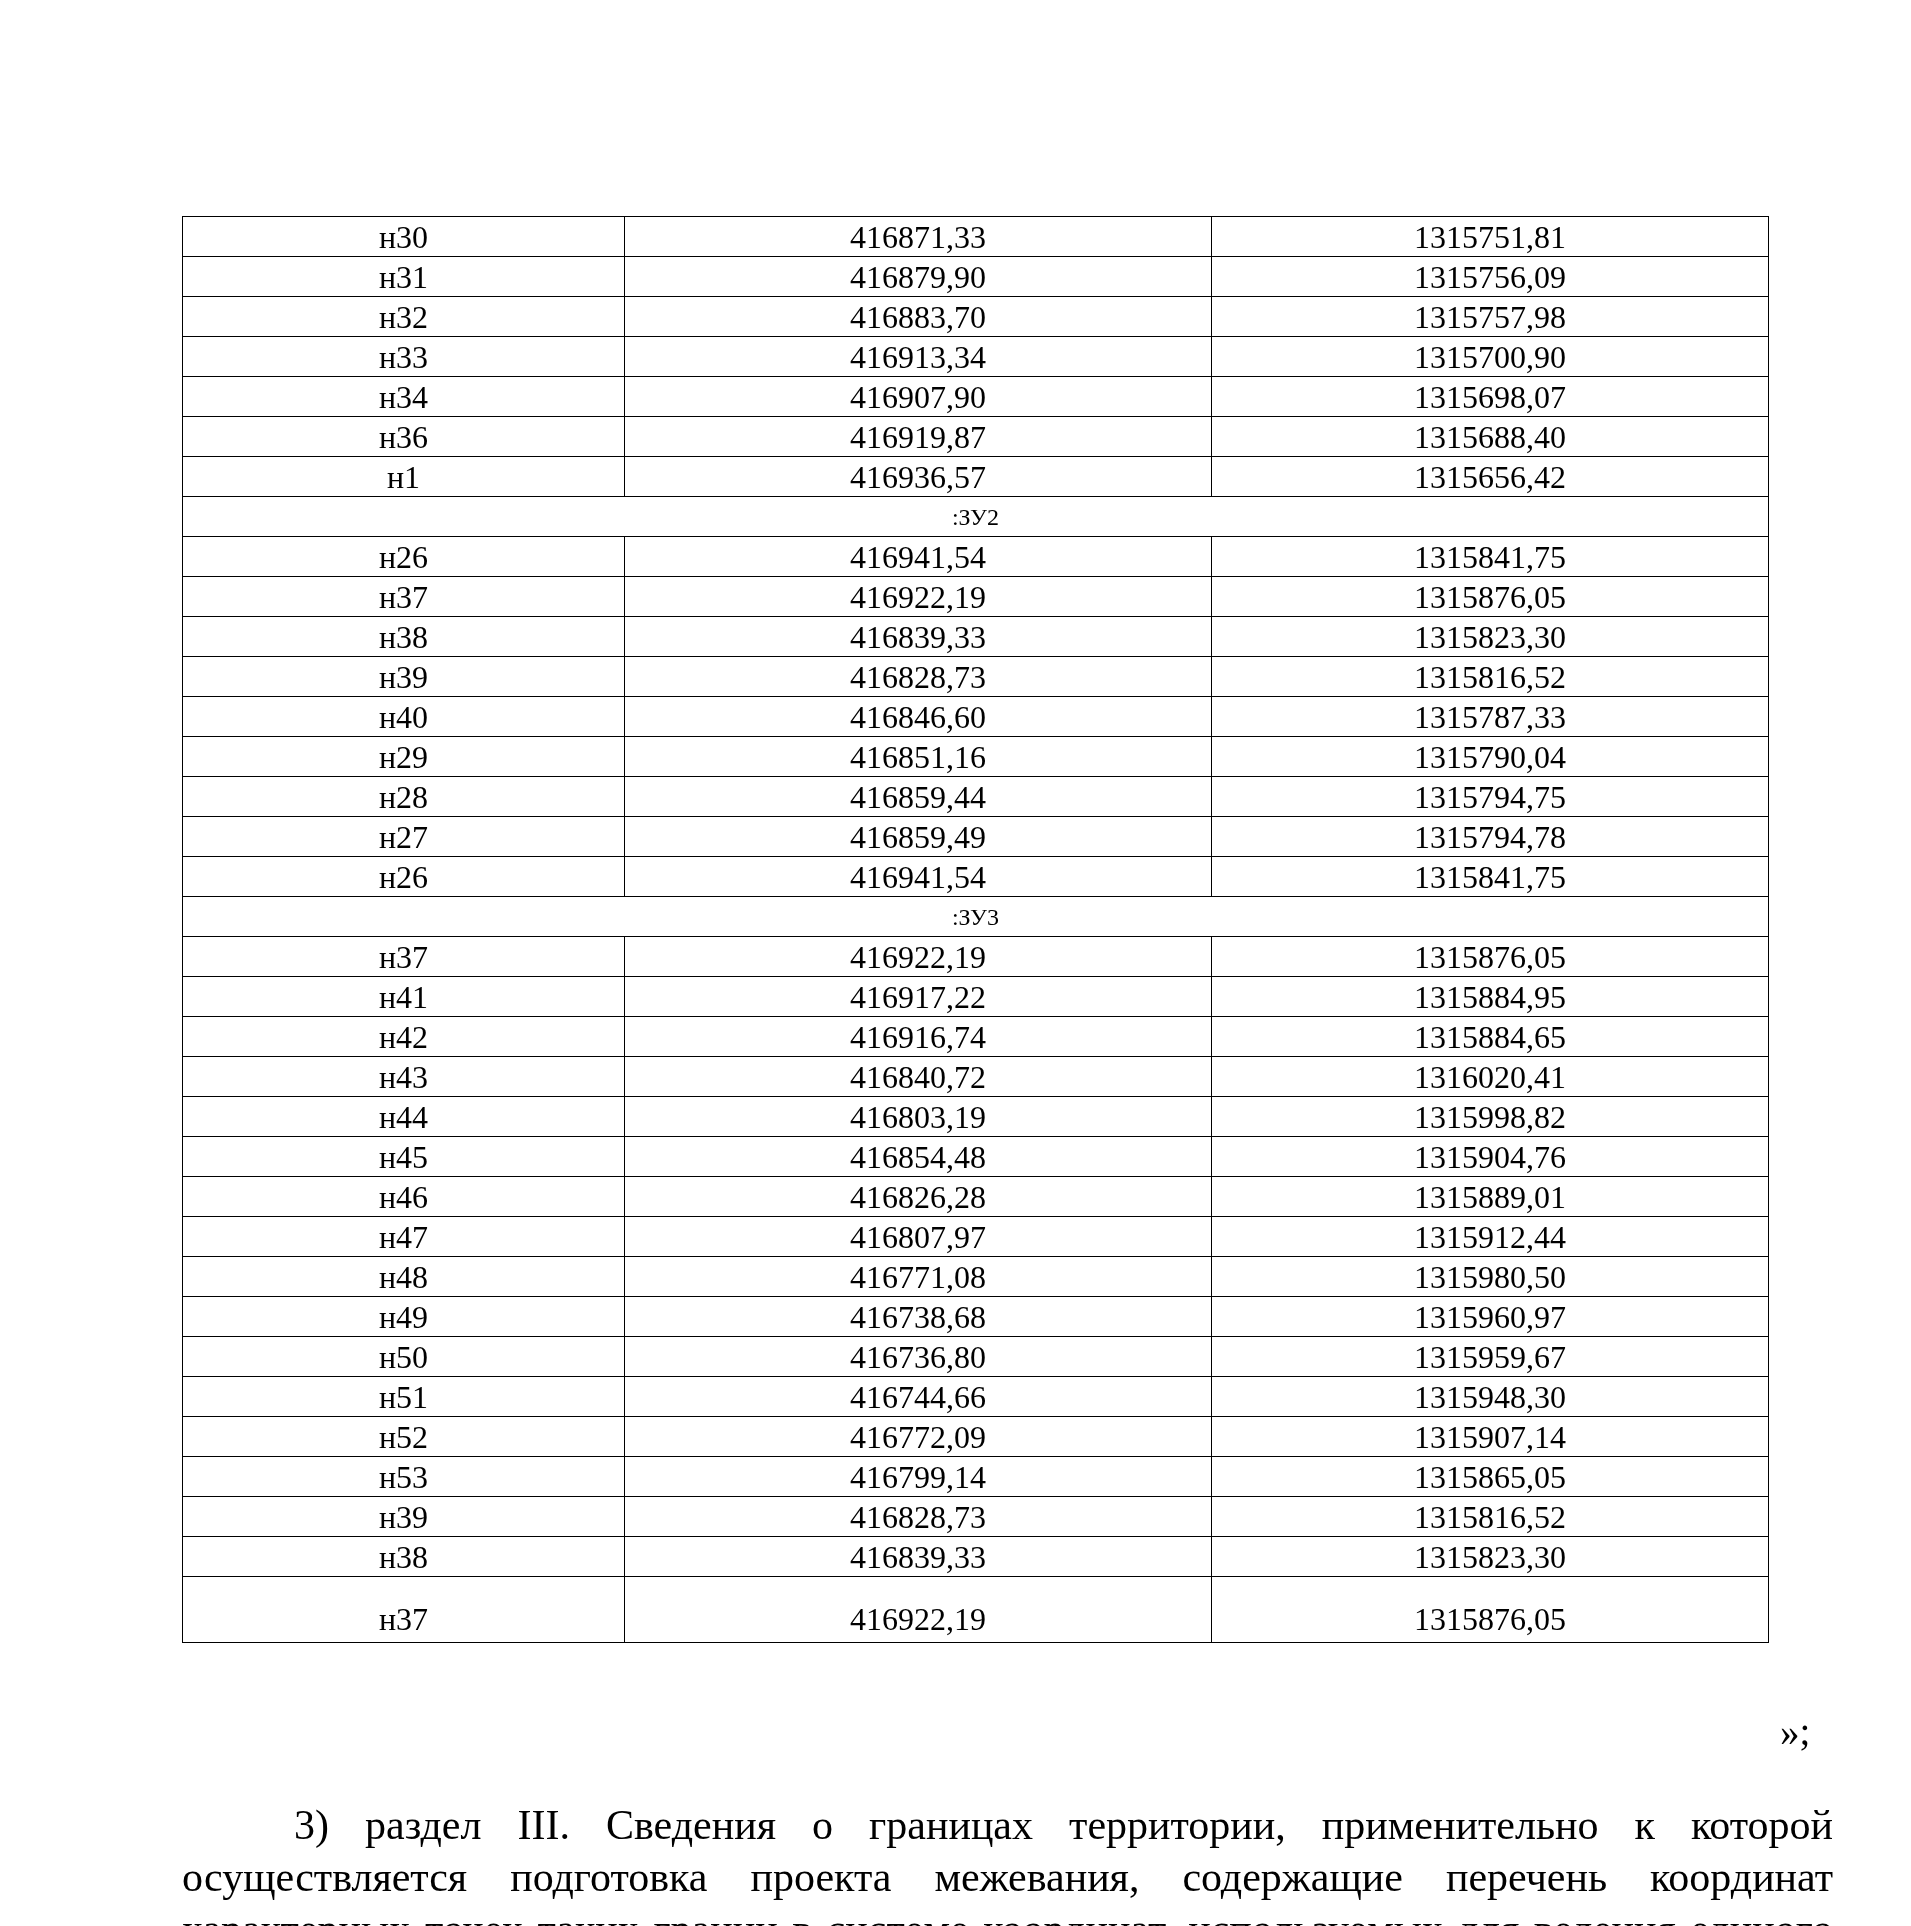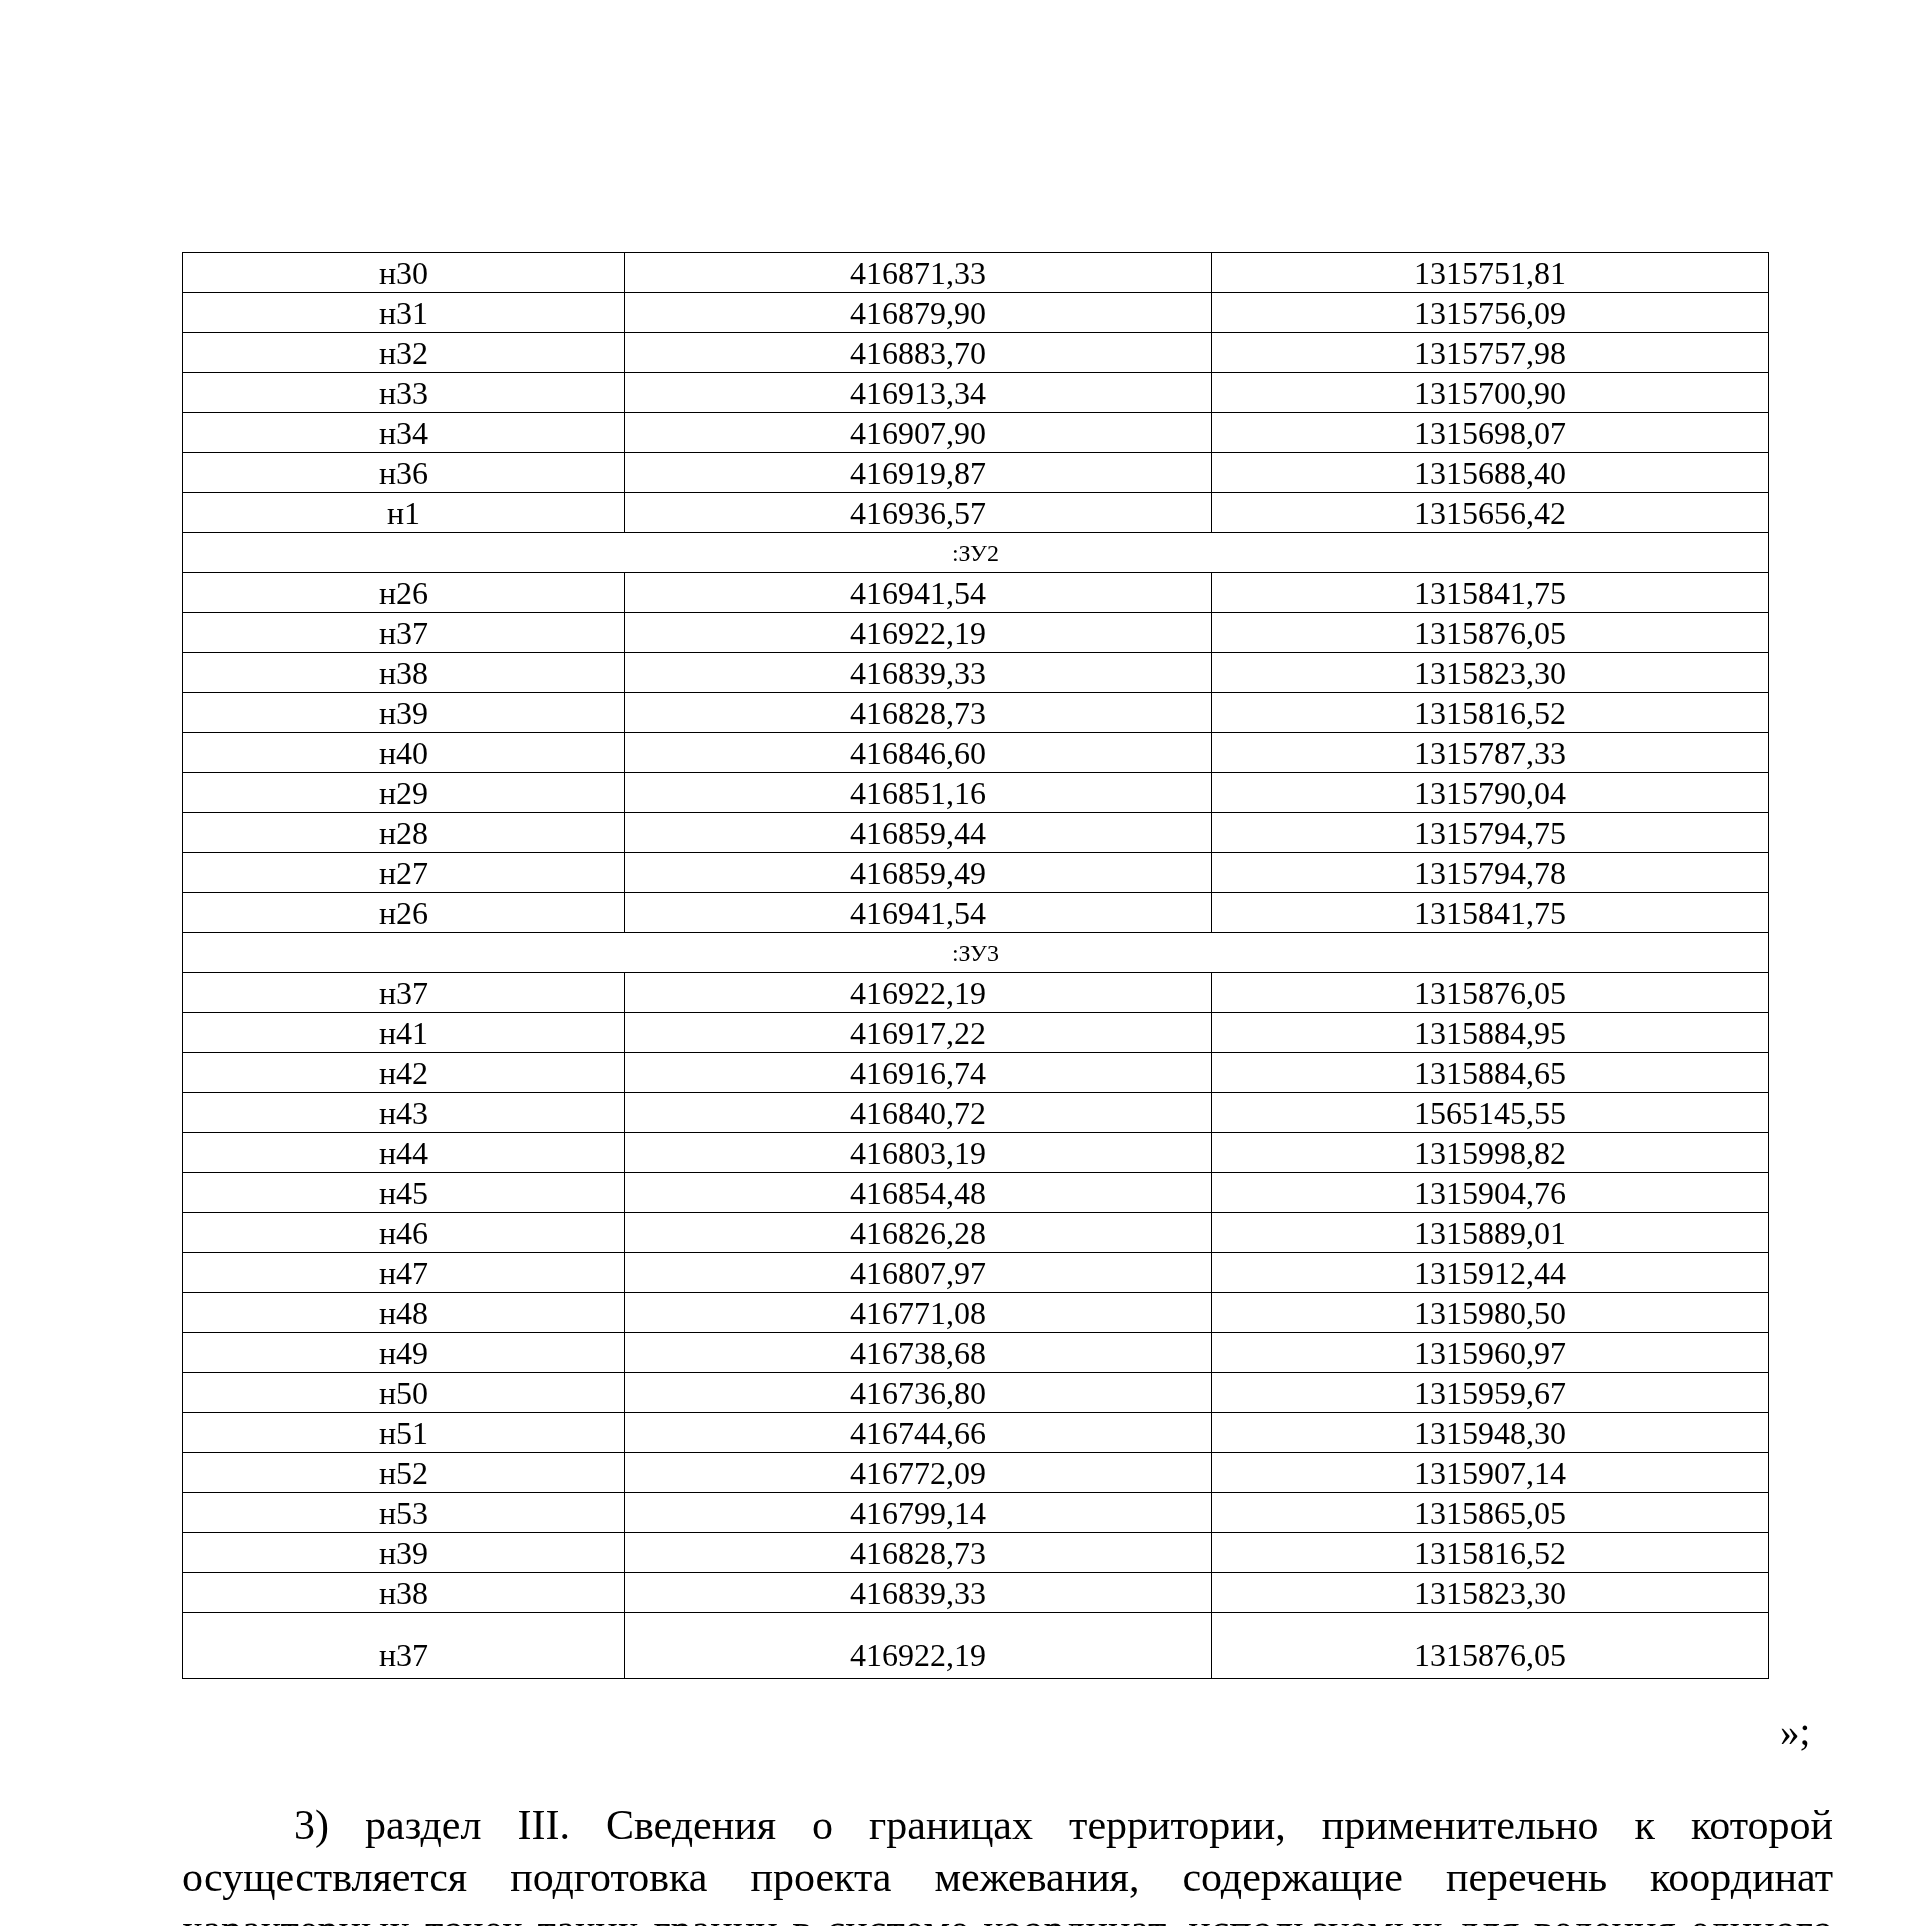--- a/index.html
+++ b/index.html
@@ -2,21 +2,21 @@
 <html style="font-size:6.2px"><head>
 <meta charset="utf-8">
 <style>
   html, body { margin: 0; padding: 0; background: #ffffff; }
   body {
     width: 1911px; height: 2703px; position: relative; overflow: hidden;
     font-family: "Liberation Serif", "DejaVu Serif", serif; color: #000;
   }
   .page { position: absolute; left: 0; top: 0; width: 1911px; height: 2703px; }
 
-  table { border-collapse: collapse; table-layout: fixed; margin-top: 36px; }
+  table { border-collapse: collapse; table-layout: fixed; }
   td { border: 1.9px solid #000; text-align: center; vertical-align: middle; padding: 0; }
 
   
   #t1 { position: absolute; left: 182px; top: 216px; width: 1583px; font-size: 32px; line-height: 1; }
   #t1 td { height: 39px; }
   #t1 td.c1 { width: 441px; }
   #t1 td.c2 { width: 586px; }
   #t1 td.c3 { width: 556px; }
   #t1 tr.last td { height: 58px; vertical-align: bottom; padding-bottom: 7px; }
   #t1 td.section { font-size: 24px; }
@@ -132,21 +132,21 @@
           <td>1315884,95</td>
         </tr>
         <tr>
           <td>н42</td>
           <td>416916,74</td>
           <td>1315884,65</td>
         </tr>
         <tr>
           <td>н43</td>
           <td>416840,72</td>
-          <td>1565145,55</td>
+          <td>1316020,41</td>
         </tr>
         <tr>
           <td>н44</td>
           <td>416803,19</td>
           <td>1315998,82</td>
         </tr>
         <tr>
           <td>н45</td>
           <td>416854,48</td>
           <td>1315904,76</td>

